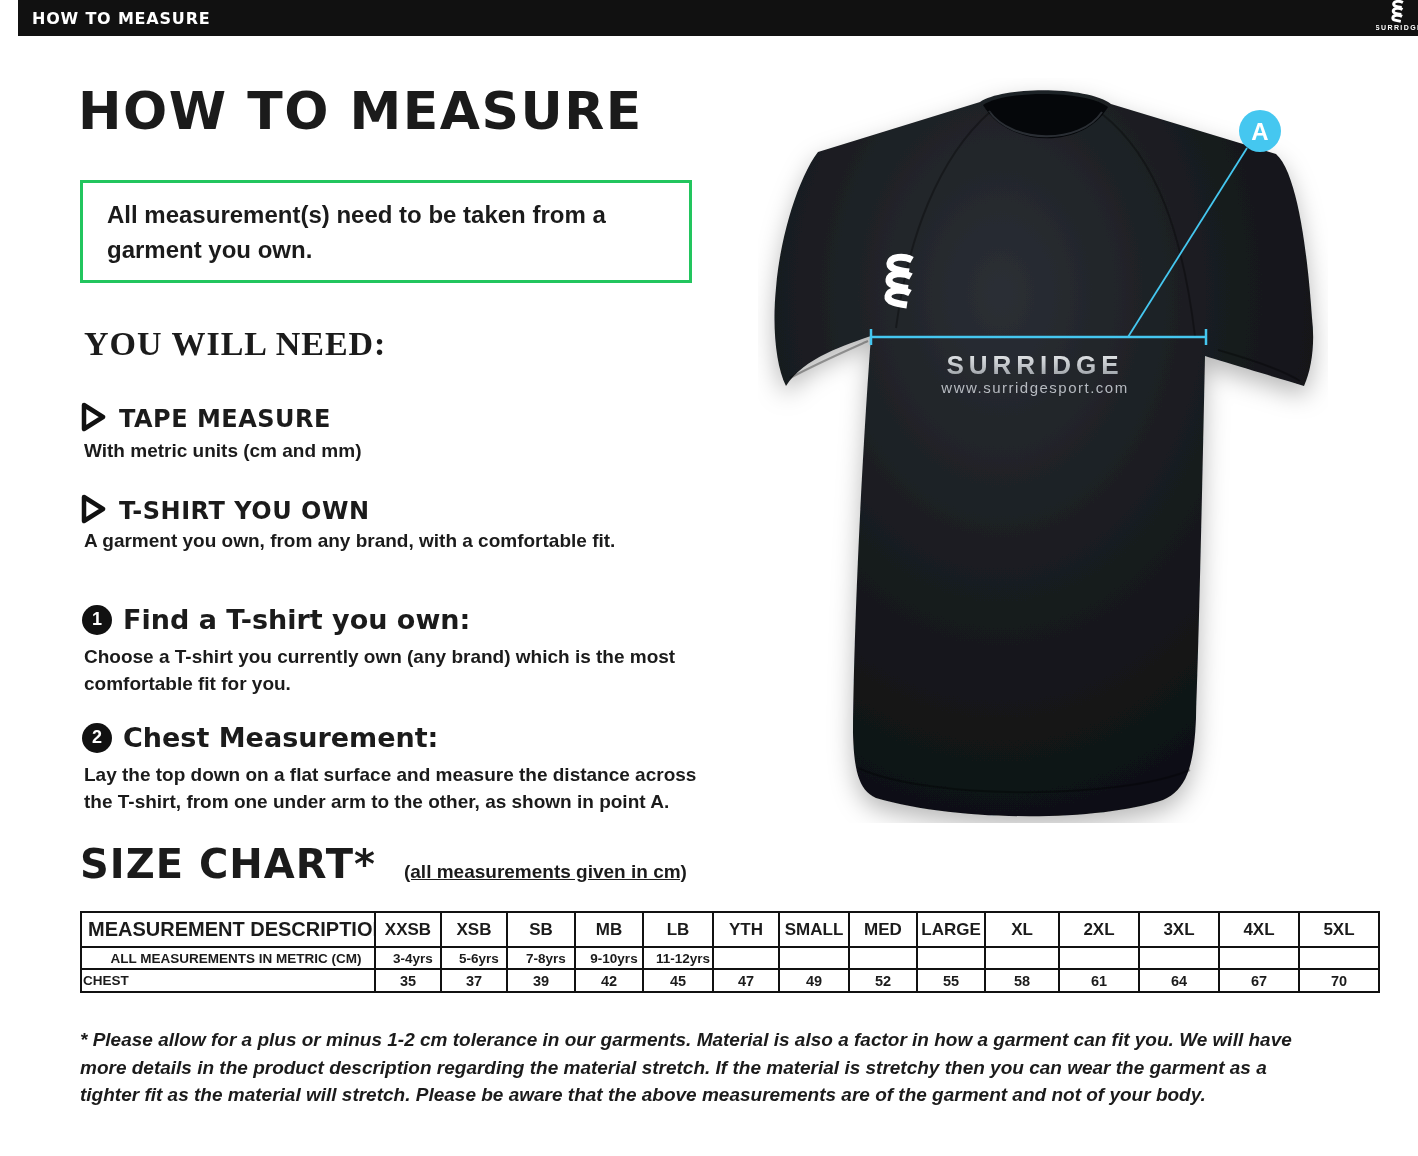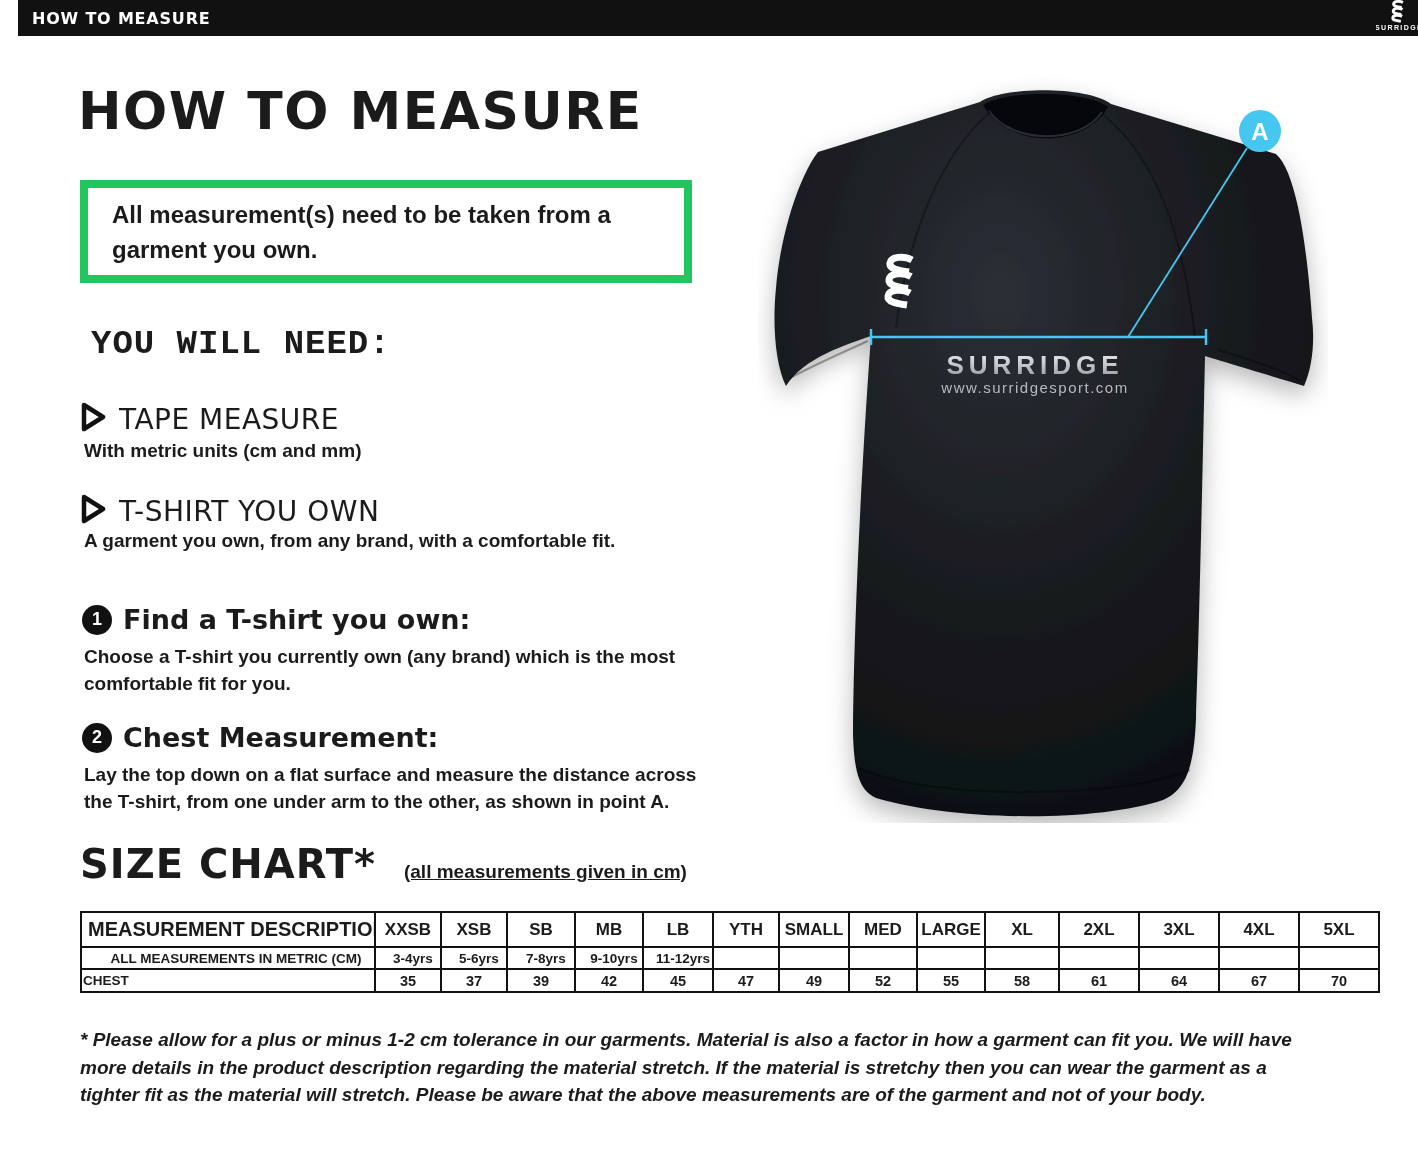--- a/index.html
+++ b/index.html
@@ -9,27 +9,27 @@
 
   
   .topbar{left:0;top:0;width:1418px;height:36px;background:#111;display:flex;
           align-items:center;justify-content:space-between;padding:0 14px;box-sizing:border-box;}
   .topbar-title{color:#fff;font-family:"DejaVu Sans",sans-serif;font-weight:700;
                 font-size:16px;letter-spacing:.8px;}
 
   
   .main-heading{left:60px;top:84px;margin:0;font-family:"DejaVu Sans",sans-serif;
                 font-weight:700;font-size:52px;letter-spacing:1.5px;line-height:1.05;}
-  .notice{left:62px;top:180px;width:612px;height:103px;border:8px solid #22c55e;box-sizing:border-box;
+  .notice{left:62px;top:180px;width:612px;height:103px;border:3px solid #22c55e;box-sizing:border-box;
           display:flex;align-items:center;padding:15px 24px;font-size:24px;font-weight:700;
           line-height:35px;white-space:pre-line;}
-  .ywn-heading{left:73px;top:325px;font-family:Liberation Mono, monospace;font-weight:700;
+  .ywn-heading{left:66px;top:325px;font-family:Liberation Serif, serif;font-weight:700;
                font-size:34px;letter-spacing:1px;}
   .item-row{display:flex;align-items:center;gap:13px;}
-  .item-title{font-family:"DejaVu Sans",sans-serif;font-weight:400;font-size:28px;letter-spacing:.5px;}
+  .item-title{font-family:"DejaVu Sans",sans-serif;font-weight:700;font-size:24px;letter-spacing:.5px;}
   .item-desc{font-weight:700;font-size:19px;}
   .step-row{display:flex;align-items:center;gap:11px;}
   .step-badge{width:30px;height:30px;border-radius:50%;background:#111;color:#fff;display:flex;
               align-items:center;justify-content:center;font-weight:700;font-size:18px;flex:0 0 30px;}
   .step-title{font-family:"DejaVu Sans",sans-serif;font-weight:700;font-size:27px;}
   .step-desc{width:690px;font-weight:700;font-size:19px;line-height:27px;white-space:pre-line;}
   .sc-heading-row{left:62px;top:841px;display:flex;align-items:baseline;gap:28px;}
   .sc-heading{font-family:"DejaVu Sans",sans-serif;font-weight:700;font-size:40px;letter-spacing:1px;}
   .sc-sub{font-weight:700;font-size:19px;text-decoration:underline;}
 

